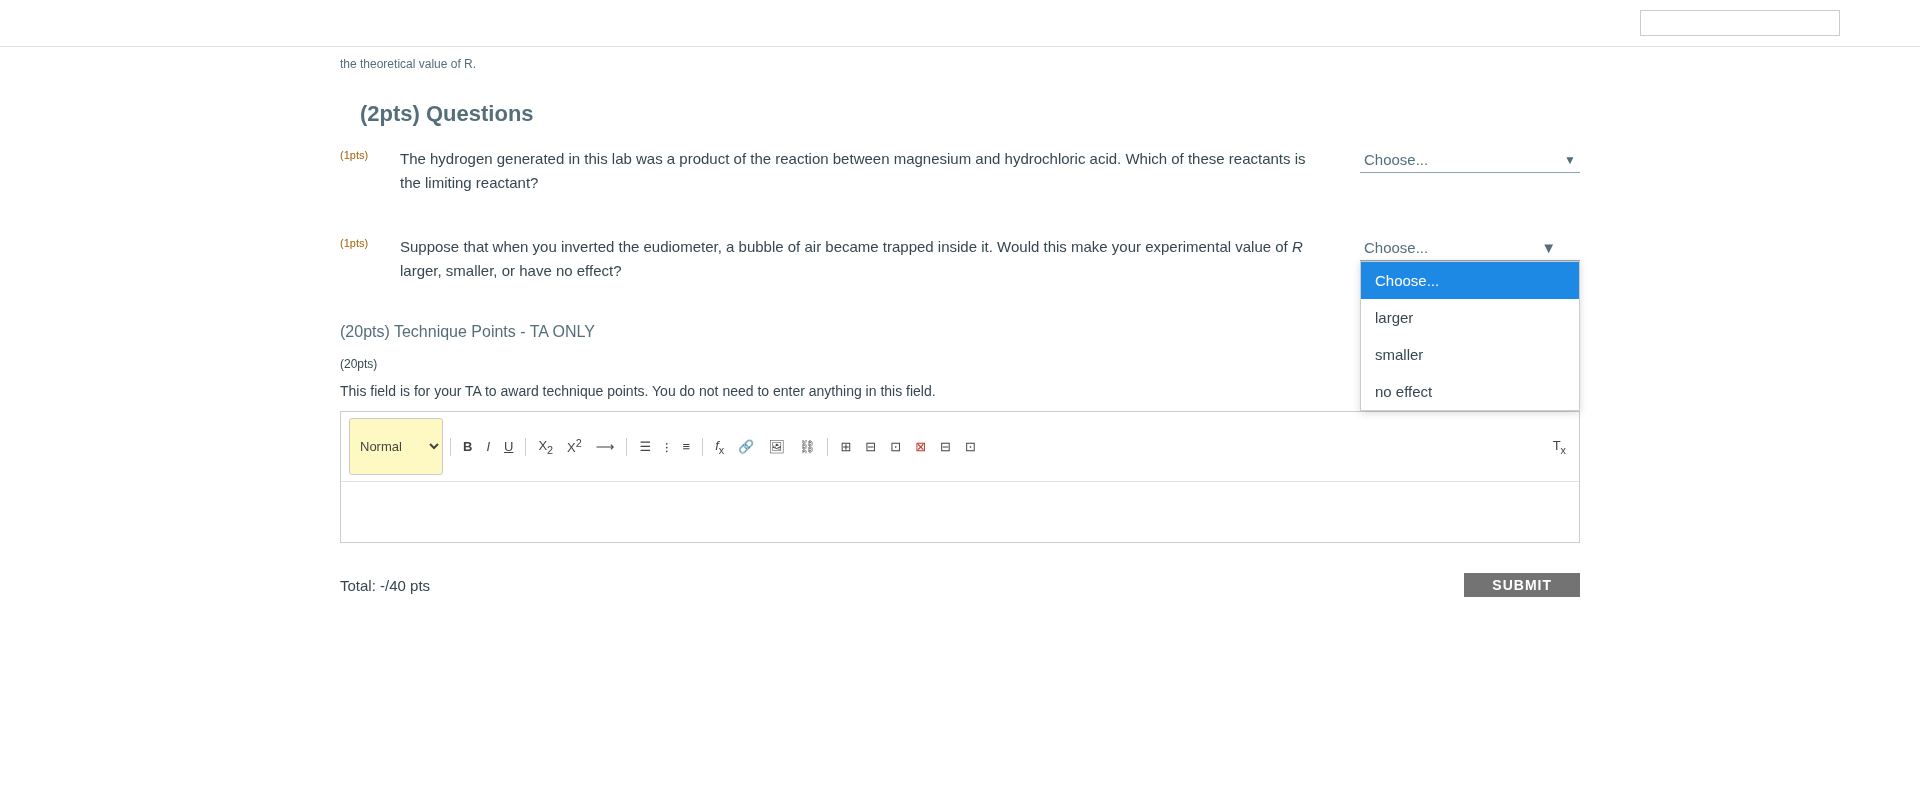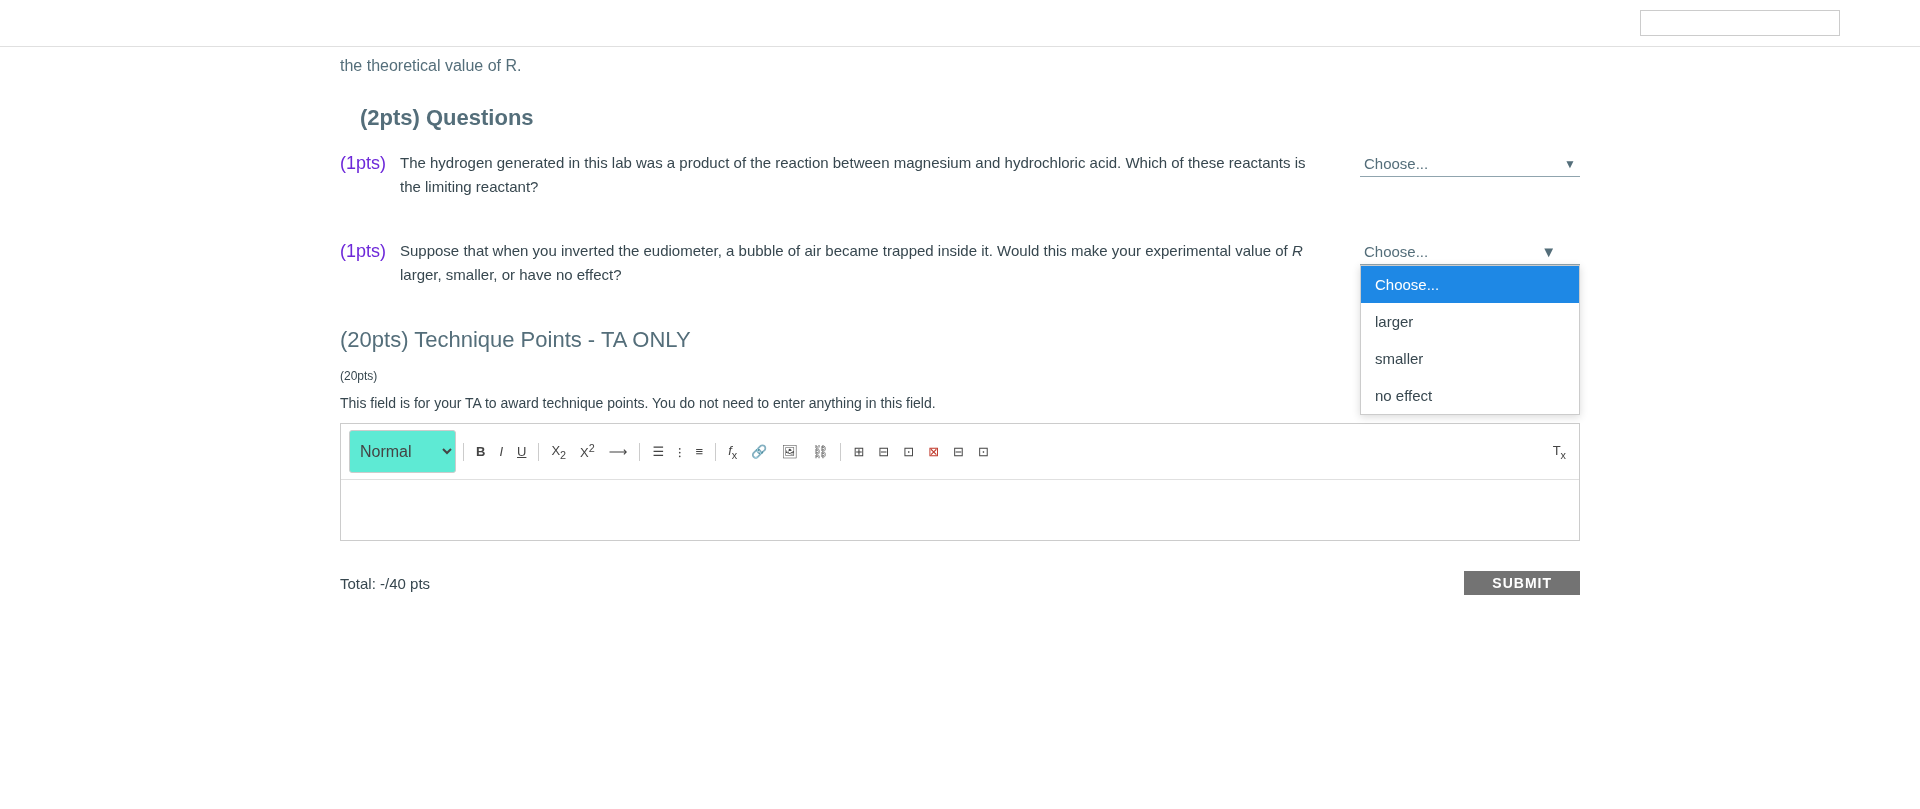--- a/index.html
+++ b/index.html
@@ -28,22 +28,22 @@
       margin-bottom: 20px;
       margin-top: 30px;
       margin-left: 20px;
     }
     .question-block {
       display: flex;
       align-items: flex-start;
       margin-bottom: 40px;
     }
     .question-pts {
-      color: #6d28d9;
-      font-size: 18px;
+      color: #a16207;
+      font-size: 11px;
       min-width: 60px;
       padding-top: 2px;
     }
     .question-text {
       flex: 1;
       color: #37474f;
       font-size: 15px;
       line-height: 1.6;
     }
     .question-text em {
@@ -112,21 +112,21 @@
     }
     .dropdown-item.selected {
       background: #1e88e5;
       color: #fff;
     }
     .technique-section {
       margin-top: 20px;
     }
     .technique-header {
       color: #546e7a;
-      font-size: 22px;
+      font-size: 16px;
       font-weight: normal;
       margin-bottom: 16px;
     }
     .technique-desc {
       font-size: 14px;
       color: #37474f;
       margin-bottom: 12px;
       margin-top: 12px;
     }
     .technique-pts-label {
@@ -142,25 +142,25 @@
       display: flex;
       align-items: center;
       padding: 6px 8px;
       border-bottom: 1px solid #e0e0e0;
       gap: 4px;
       flex-wrap: wrap;
       background: #fff;
     }
     .toolbar-select {
       border: 1px solid #ccc;
-      padding: 11px 6px;
-      font-size: 16px;
+      padding: 19px 6px;
+      font-size: 13px;
       color: #444;
       border-radius: 3px;
-      background: #5eead4;
+      background: #fef9c3;
       cursor: pointer;
     }
     .toolbar-btn {
       border: none;
       background: none;
       padding: 3px 5px;
       font-size: 13px;
       color: #444;
       cursor: pointer;
       font-family: Arial, sans-serif;
@@ -201,21 +201,21 @@
       text-transform: uppercase;
     }
     .top-section {
       padding: 10px 80px;
       display: flex;
       justify-content: flex-end;
       border-bottom: 1px solid #e0e0e0;
     }
     .truncated-text {
       color: #546e7a;
-      font-size: 16px;
+      font-size: 12px;
       margin-bottom: 20px;
     }
   </style>
 </head>
 <body>
 
 <div class="top-section">
   <input class="top-bar-input" type="text" value="" style="">
 </div>
 

